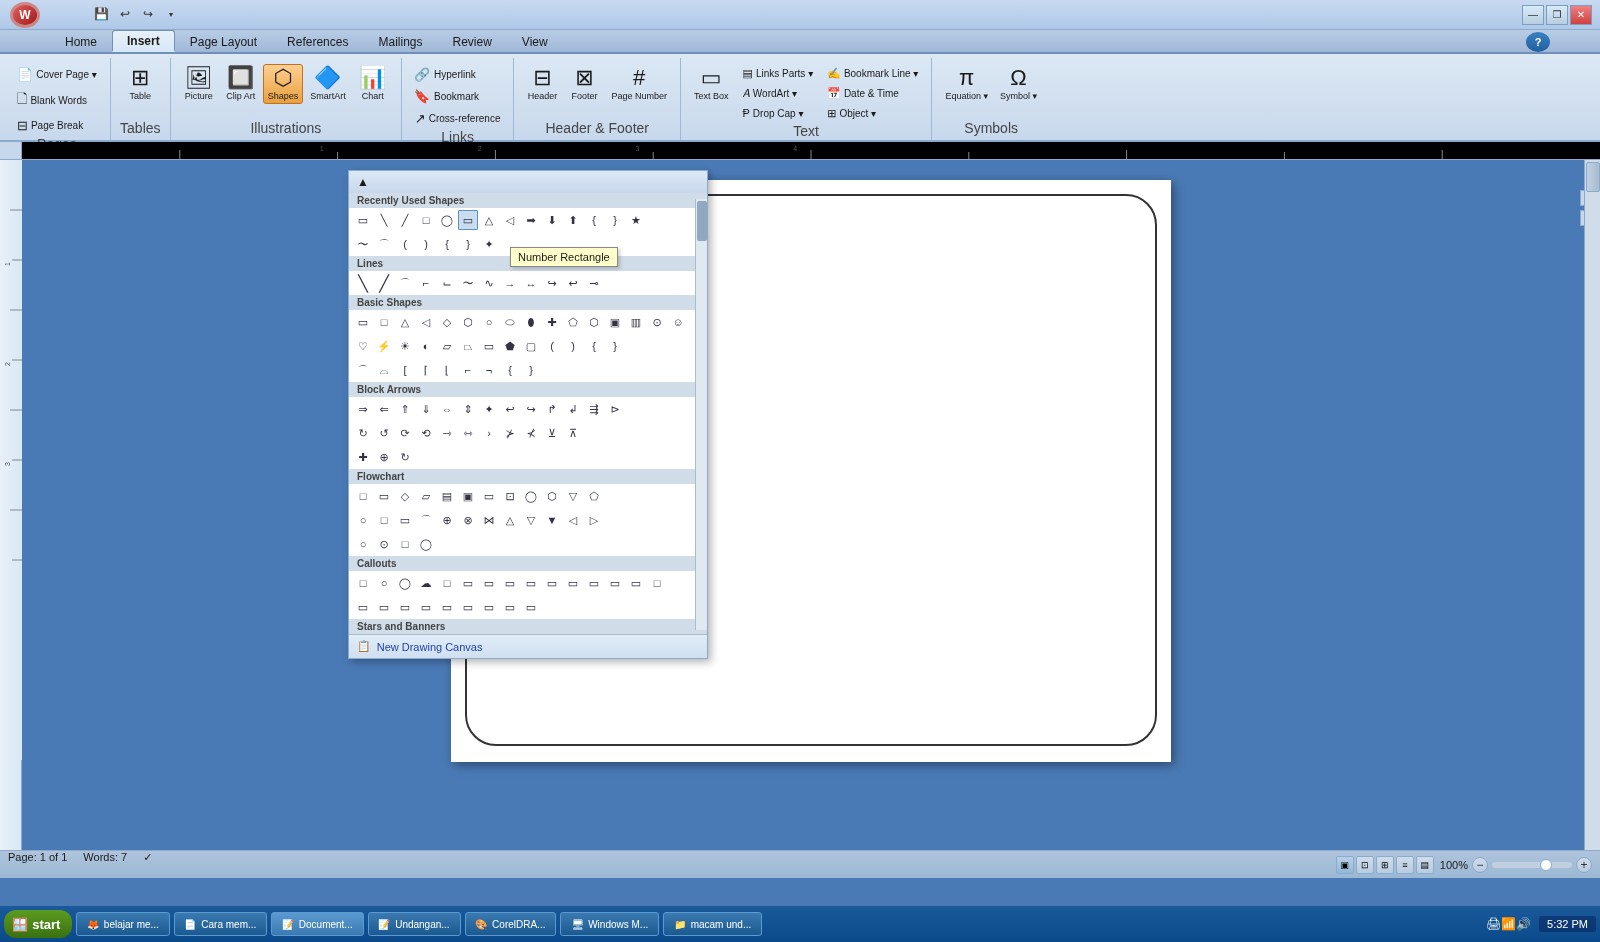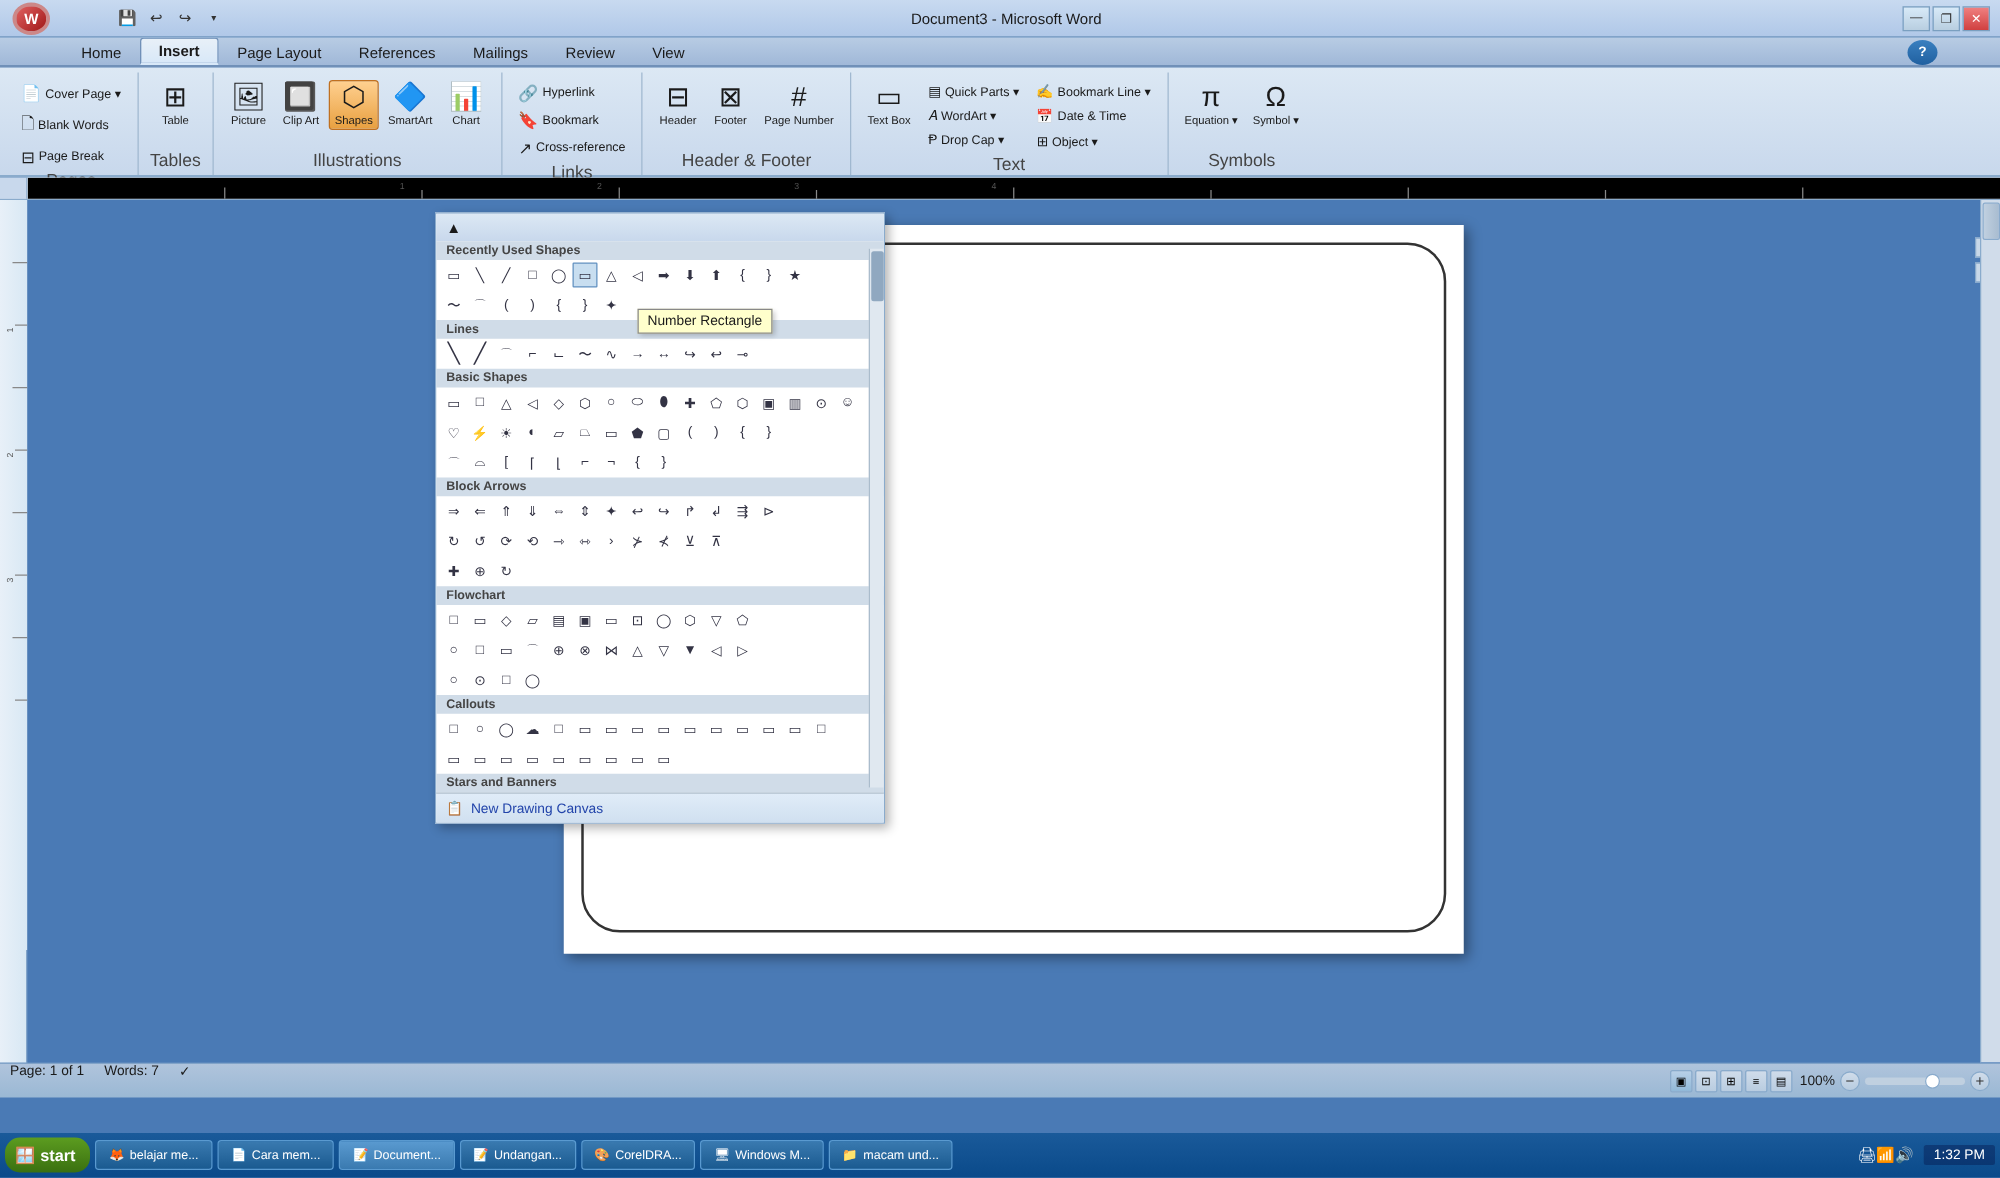--- a/index.html
+++ b/index.html
@@ -420,21 +420,20 @@
     <div class="office-btn" style="position:relative;width:30px;height:26px;border-radius:50%;background:linear-gradient(135deg,#e06060,#a01818);display:flex;align-items:center;justify-content:center;cursor:pointer;">
       <span style="color:white;font-size:12px;font-weight:bold;">W</span>
     </div>
   </div>
   <div class="quick-access" style="position:absolute;left:46px;top:4px;display:flex;gap:3px;align-items:center;">
     <button class="qa-btn">💾</button>
     <button class="qa-btn">↩</button>
     <button class="qa-btn">↪</button>
     <button class="qa-btn" style="font-size:8px;">▾</button>
   </div>
-  <div class="title-bar-title">Document3 - Microsoft Word</div>
   <div class="title-bar-controls">
     <button class="title-btn">—</button>
     <button class="title-btn">❐</button>
     <button class="title-btn close">✕</button>
   </div>
 </div>
 
 <div class="ribbon-tabs">
   <div class="ribbon-tab">Home</div>
   <div class="ribbon-tab active">Insert</div>
@@ -549,21 +548,21 @@
   <div class="ribbon-group">
     <div class="ribbon-items">
       <div style="display:flex;gap:4px;">
         <div class="ribbon-btn">
           <span class="icon">▭</span>
           <span class="label">Text Box</span>
         </div>
         <div style="display:flex;flex-direction:column;gap:1px;">
           <div class="ribbon-btn-small">
             <span style="font-size:11px;">▤</span>
-            <span>Quick Parts ▾</span>
+            <span>Links Parts ▾</span>
           </div>
           <div class="ribbon-btn-small">
             <span style="font-size:11px;">𝐴</span>
             <span>WordArt ▾</span>
           </div>
           <div class="ribbon-btn-small">
             <span style="font-size:11px;">Ᵽ</span>
             <span>Drop Cap ▾</span>
           </div>
         </div>
@@ -940,15 +939,15 @@
   <div class="taskbar-btn">
     <span>🖥</span>
     <span>Windows M...</span>
   </div>
   <div class="taskbar-btn">
     <span>📁</span>
     <span>macam und...</span>
   </div>
   <div class="taskbar-right">
     <span style="font-size:12px;">🖨📶🔊</span>
-    <div class="clock">1:32 PM</div>
+    <div class="clock">5:32 PM</div>
   </div>
 </div>
 
 </body></html>

